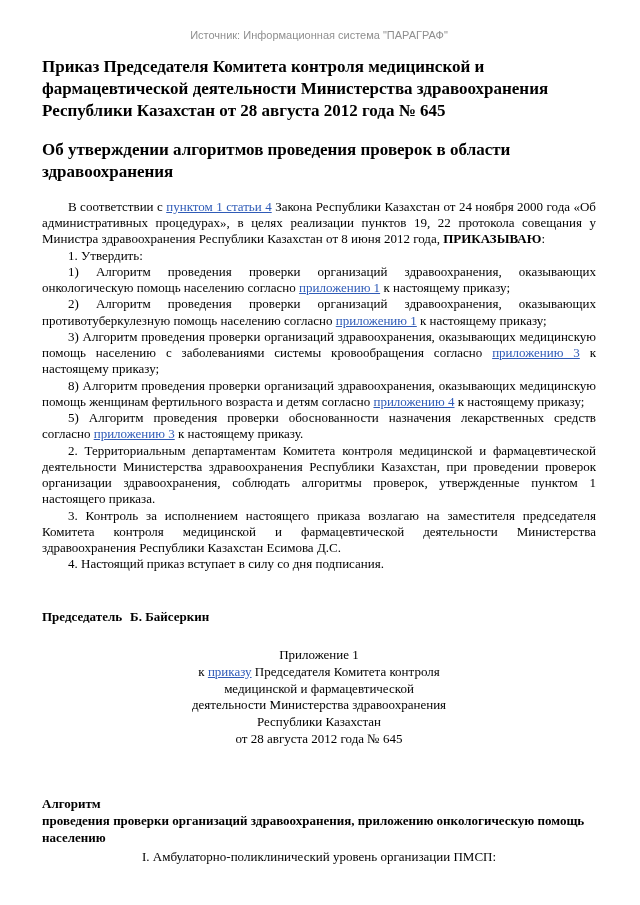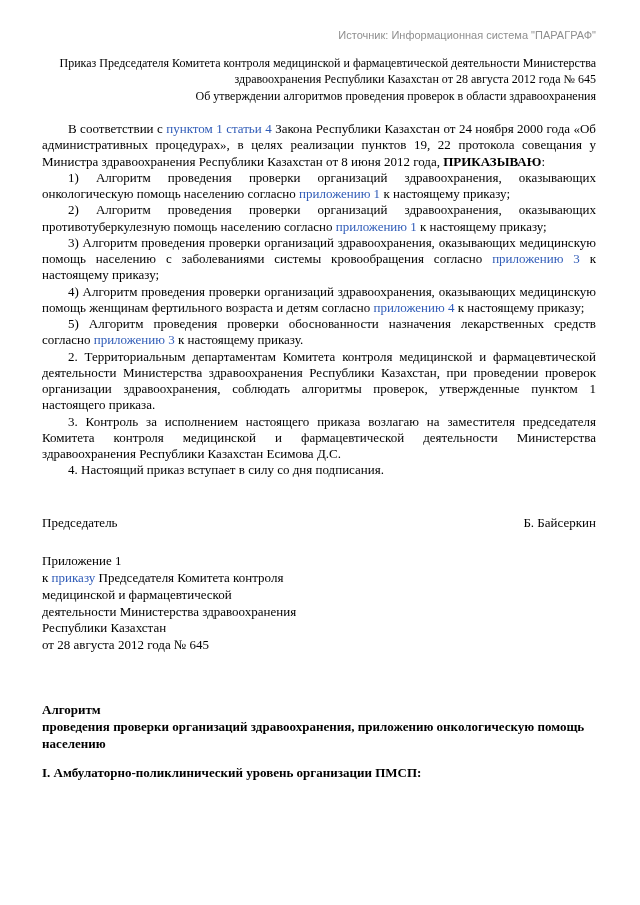--- a/index.html
+++ b/index.html
@@ -22,89 +22,93 @@
   .page{
     width:640px;
     box-sizing:border-box;
     padding:28px 44px 40px 42px;
   }
   .src-header{
     color:var(--muted);
     font-family:"Liberation Sans", sans-serif;
     font-size:11px;
     line-height:1.3;
-    text-align:right;
+    text-align:center;
   }
   .src-header .line1{margin-bottom:2px;}
   .doc-title{
     margin-top:14px;
-    text-align:right;
-    font-weight:normal;
-    font-size:12px;
+    text-align:left;
+    font-weight:bold;
+    font-size:17px;
     line-height:1.3;
   }
-  .doc-title .subtitle{margin-top:2px;}
+  .doc-title .subtitle{margin-top:16px;}
   .body-text{margin-top:16px;}
   .para{
     margin:0;
     text-align:justify;
     text-indent:26px;
   }
   a.link, span.link{
     color:var(--link);
+    text-decoration:underline;
     cursor:pointer;
   }
   .signature-row{
     margin-top:36px;
     display:flex;
-    justify-content:space-between;
-    font-weight:normal;
+    justify-content:flex-start;
+    font-weight:bold;
+    gap:8px;
   }
   .appendix{
     margin-top:22px;
-    text-align:left;
+    text-align:center;
     line-height:1.3;
   }
   .algorithm-title{
     margin-top:48px;
     text-align:left;
     font-weight:bold;
     line-height:1.3;
   }
   .section-heading{
-    margin-top:12px;
-    font-weight:bold;
+    margin-top:2px;
+    text-align:center;
+    font-weight:normal;
   }
 </style>
 </head>
 <body>
 
 <div class="page">
 
   <div class="src-header">
     <div class="line1">Источник: Информационная система "ПАРАГРАФ"</div>
   </div>
 
   <div class="doc-title">
     <div>Приказ Председателя Комитета контроля медицинской и фармацевтической деятельности Министерства здравоохранения Республики Казахстан от 28 августа 2012 года № 645</div>
     <div class="subtitle">Об утверждении алгоритмов проведения проверок в области здравоохранения</div>
   </div>
 
   <div class="body-text">
 
     <p class="para"><span>В соответствии с </span><a class="link">пунктом 1 статьи 4</a><span> Закона Республики Казахстан от 24 ноября 2000 года «Об административных процедурах», в целях реализации пунктов 19, 22 протокола совещания у Министра здравоохранения Республики Казахстан от 8 июня 2012 года, </span><b>ПРИКАЗЫВАЮ</b><span>:</span></p>
 
+    <p class="para">1. Утвердить:</p>
 
     <p class="para"><span>1) Алгоритм проведения проверки организаций здравоохранения, оказывающих онкологическую помощь населению согласно </span><a class="link">приложению 1</a><span> к настоящему приказу;</span></p>
 
     <p class="para"><span>2) Алгоритм проведения проверки организаций здравоохранения, оказывающих противотуберкулезную помощь населению согласно </span><a class="link">приложению 1</a><span> к настоящему приказу;</span></p>
 
     <p class="para"><span>3) Алгоритм проведения проверки организаций здравоохранения, оказывающих медицинскую помощь населению с заболеваниями системы кровообращения согласно </span><a class="link">приложению 3</a><span> к настоящему приказу;</span></p>
 
-    <p class="para"><span>4) Алгоритм проведения проверки организаций здравоохранения, оказывающих медицинскую помощь женщинам фертильного возраста и детям согласно </span><a class="link">приложению 4</a><span> к настоящему приказу;</span></p>
+    <p class="para"><span>8) Алгоритм проведения проверки организаций здравоохранения, оказывающих медицинскую помощь женщинам фертильного возраста и детям согласно </span><a class="link">приложению 4</a><span> к настоящему приказу;</span></p>
 
     <p class="para"><span>5) Алгоритм проведения проверки обоснованности назначения лекарственных средств согласно </span><a class="link">приложению 3</a><span> к настоящему приказу.</span></p>
 
     <p class="para">2. Территориальным департаментам Комитета контроля медицинской и фармацевтической деятельности Министерства здравоохранения Республики Казахстан, при проведении проверок организации здравоохранения, соблюдать алгоритмы проверок, утвержденные пунктом 1 настоящего приказа.</p>
 
     <p class="para">3. Контроль за исполнением настоящего приказа возлагаю на заместителя председателя Комитета контроля медицинской и фармацевтической деятельности Министерства здравоохранения Республики Казахстан Есимова Д.С.</p>
 
     <p class="para">4. Настоящий приказ вступает в силу со дня подписания.</p>
 
   </div>

